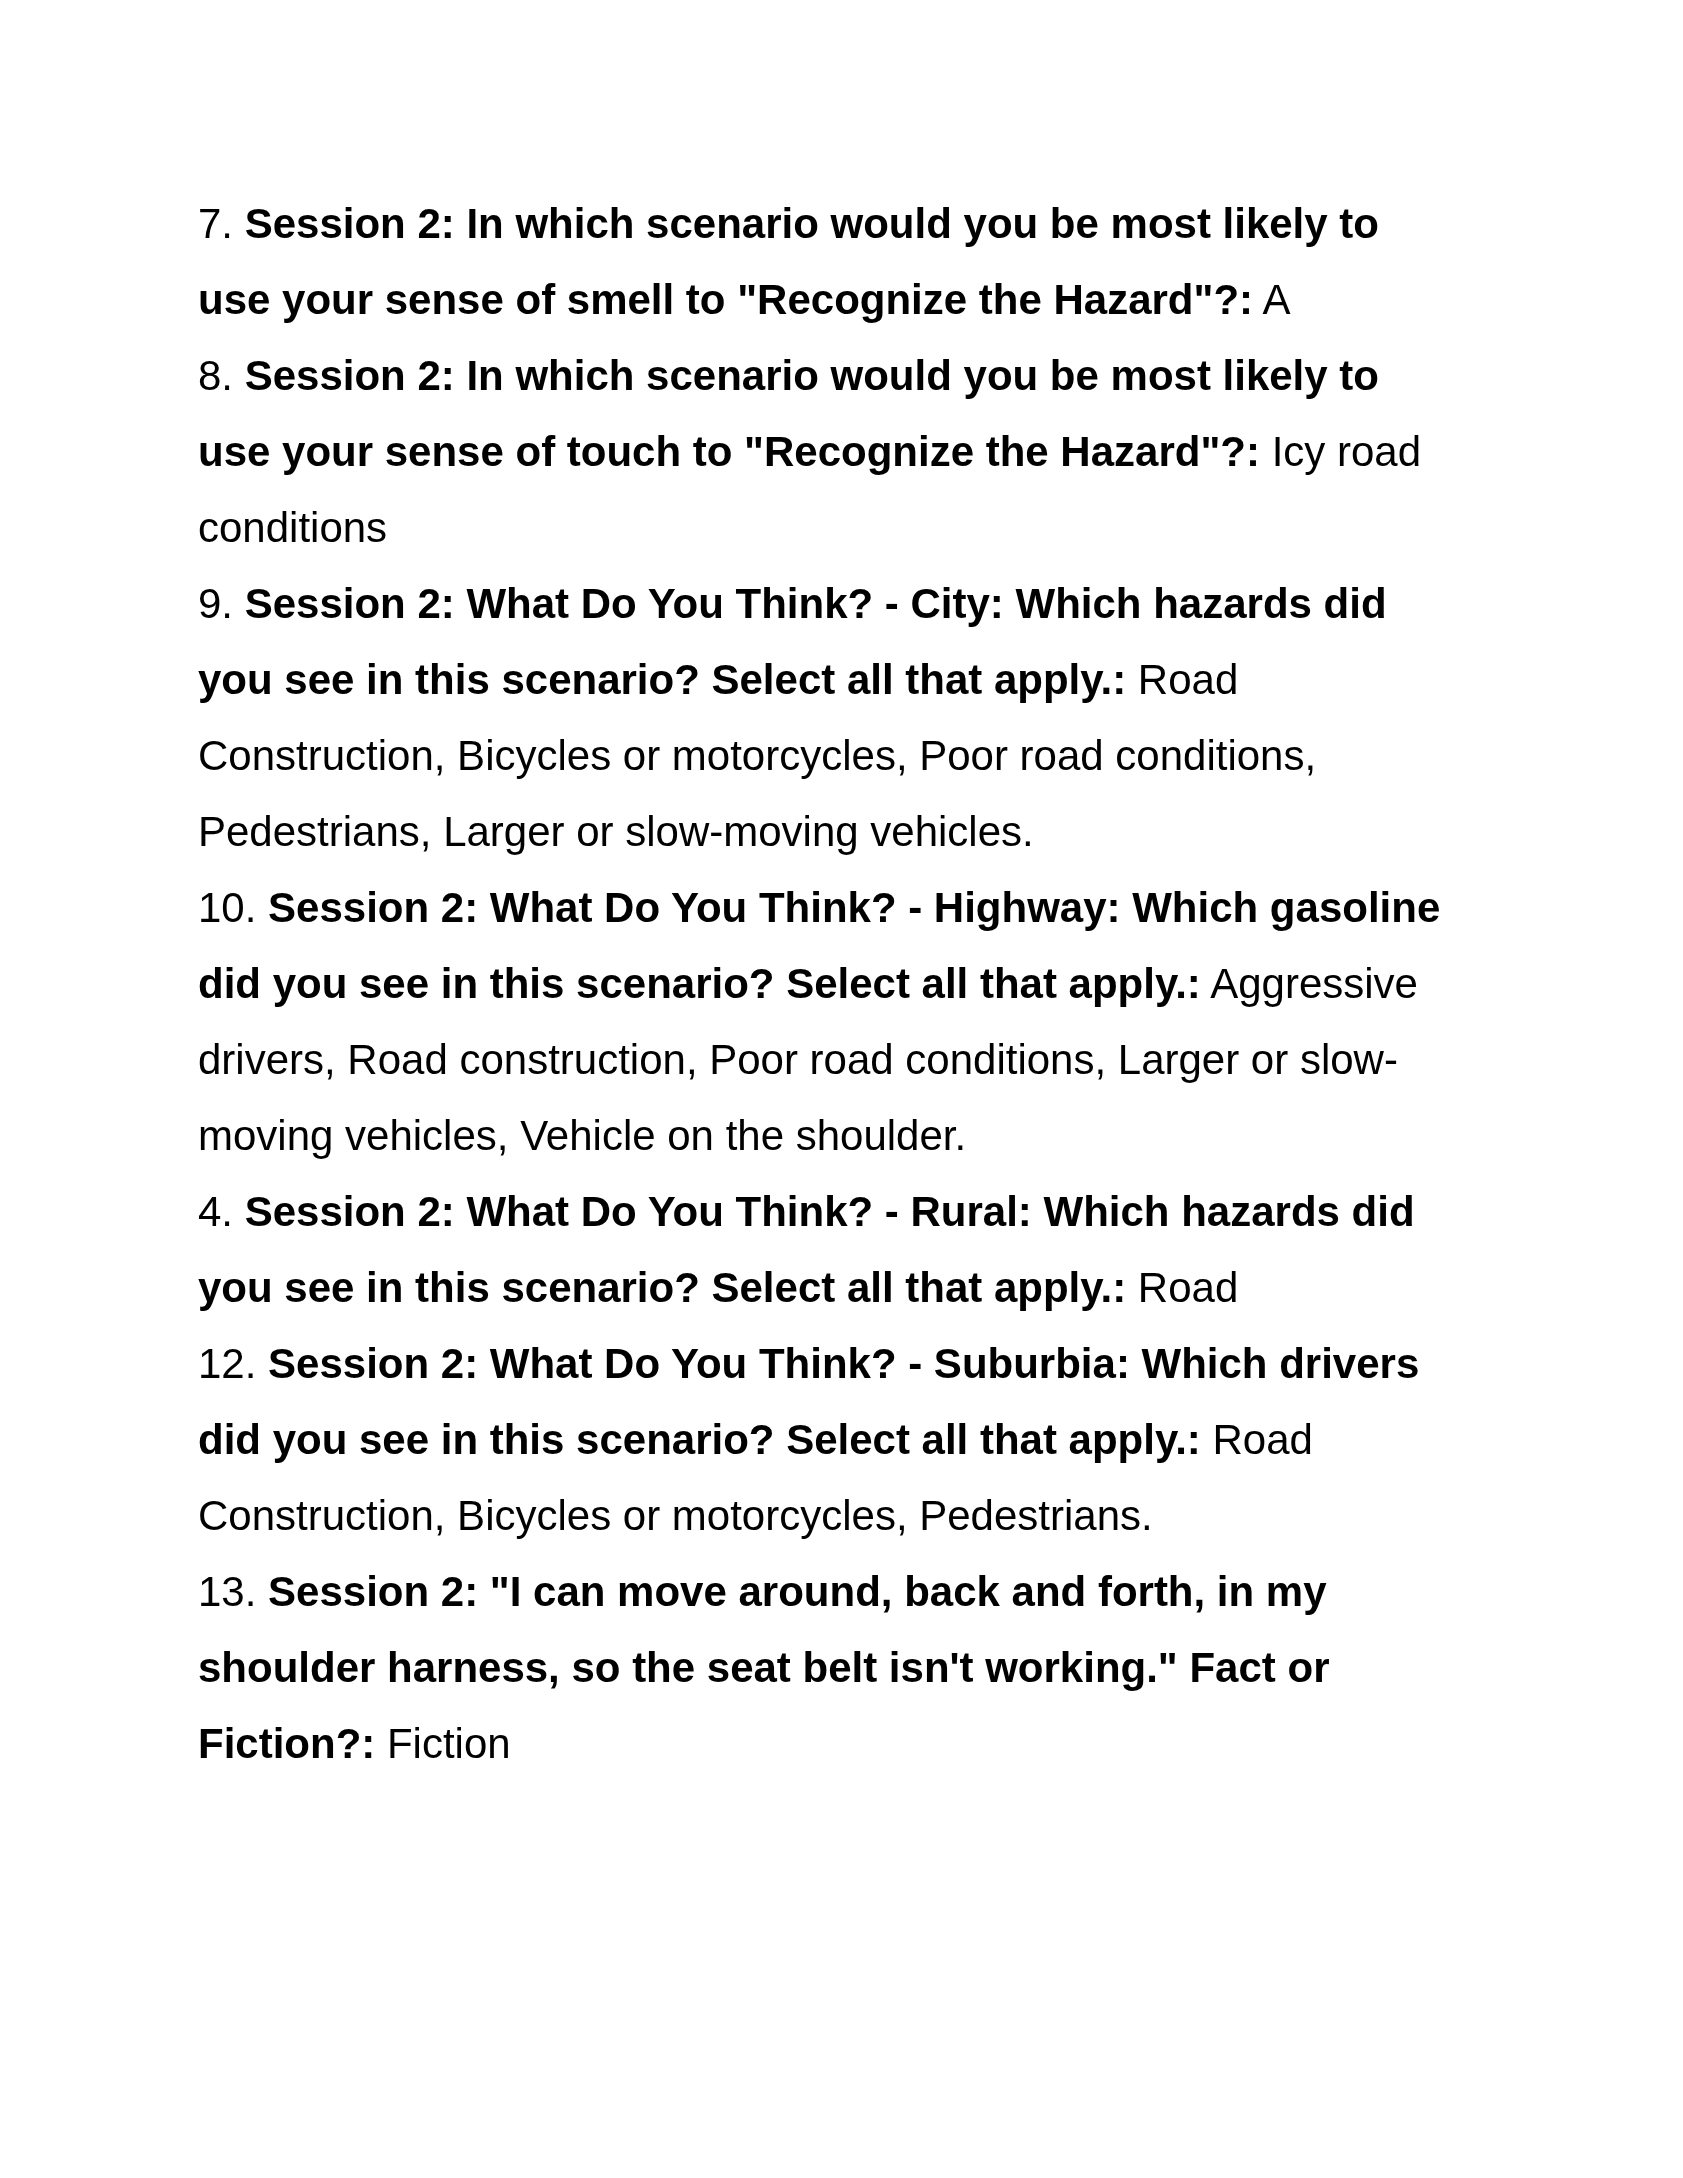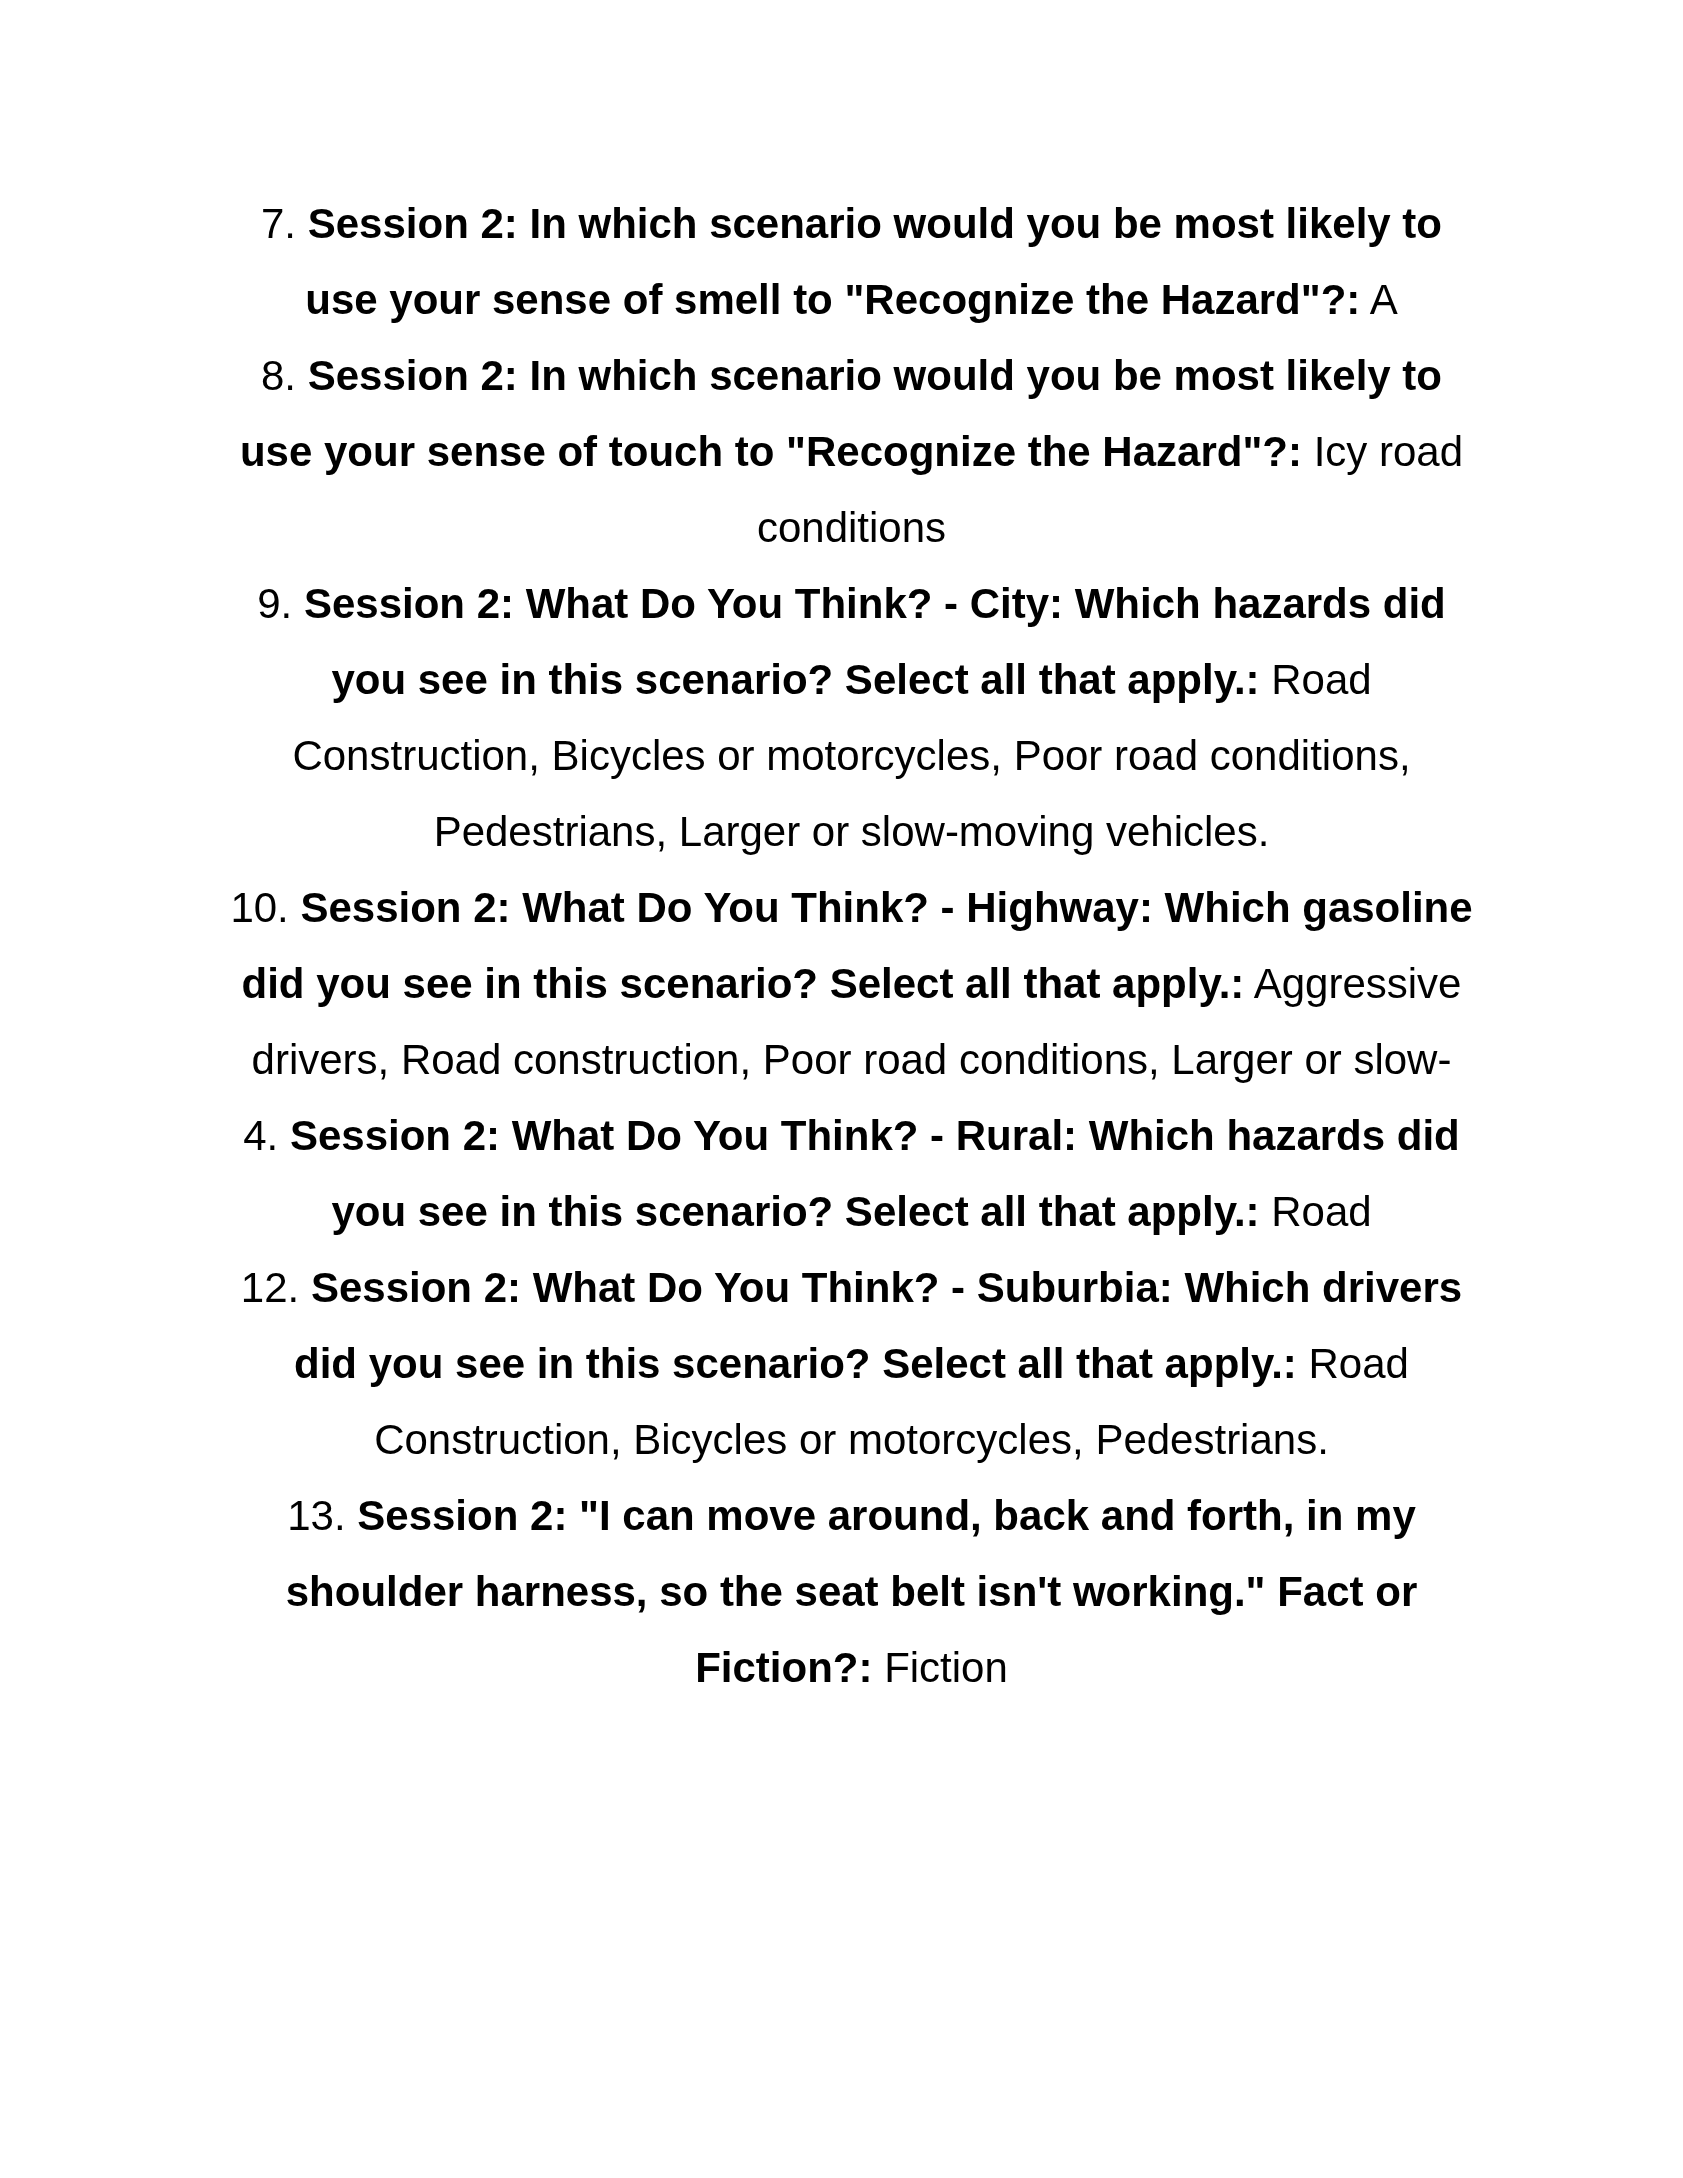--- a/index.html
+++ b/index.html
@@ -19,21 +19,20 @@
       position: absolute;
       left: 198px;
       top: 186px;
       width: 1307px;
       font-size: 42px;
       line-height: 76px;
     }
     .item {
       margin: 0;
       padding: 0;
-      text-align: center;
     }
     .line {
       display: block;
       white-space: nowrap;
     }
     .num { font-weight: normal; }
     .q { font-weight: bold; }
     .a { font-weight: normal; }
   </style>
 </head>
@@ -56,20 +55,21 @@
     <span class="line"><span class="num">9.</span> <span class="q">Session 2: What Do You Think? - City: Which hazards did</span></span>
     <span class="line"><span class="q">you see in this scenario? Select all that apply.:</span> <span class="a">Road</span></span>
     <span class="line a">Construction, Bicycles or motorcycles, Poor road conditions,</span>
     <span class="line a">Pedestrians, Larger or slow-moving vehicles.</span>
   </div>
 
   <div class="item">
     <span class="line"><span class="num">10.</span> <span class="q">Session 2: What Do You Think? - Highway: Which gasoline</span></span>
     <span class="line"><span class="q">did you see in this scenario? Select all that apply.:</span> <span class="a">Aggressive</span></span>
     <span class="line a">drivers, Road construction, Poor road conditions, Larger or slow-</span>
+    <span class="line a">moving vehicles, Vehicle on the shoulder.</span>
   </div>
 
   <div class="item">
     <span class="line"><span class="num">4.</span> <span class="q">Session 2: What Do You Think? - Rural: Which hazards did</span></span>
     <span class="line"><span class="q">you see in this scenario? Select all that apply.:</span> <span class="a">Road</span></span>
   </div>
 
   <div class="item">
     <span class="line"><span class="num">12.</span> <span class="q">Session 2: What Do You Think? - Suburbia: Which drivers</span></span>
     <span class="line"><span class="q">did you see in this scenario? Select all that apply.:</span> <span class="a">Road</span></span>

